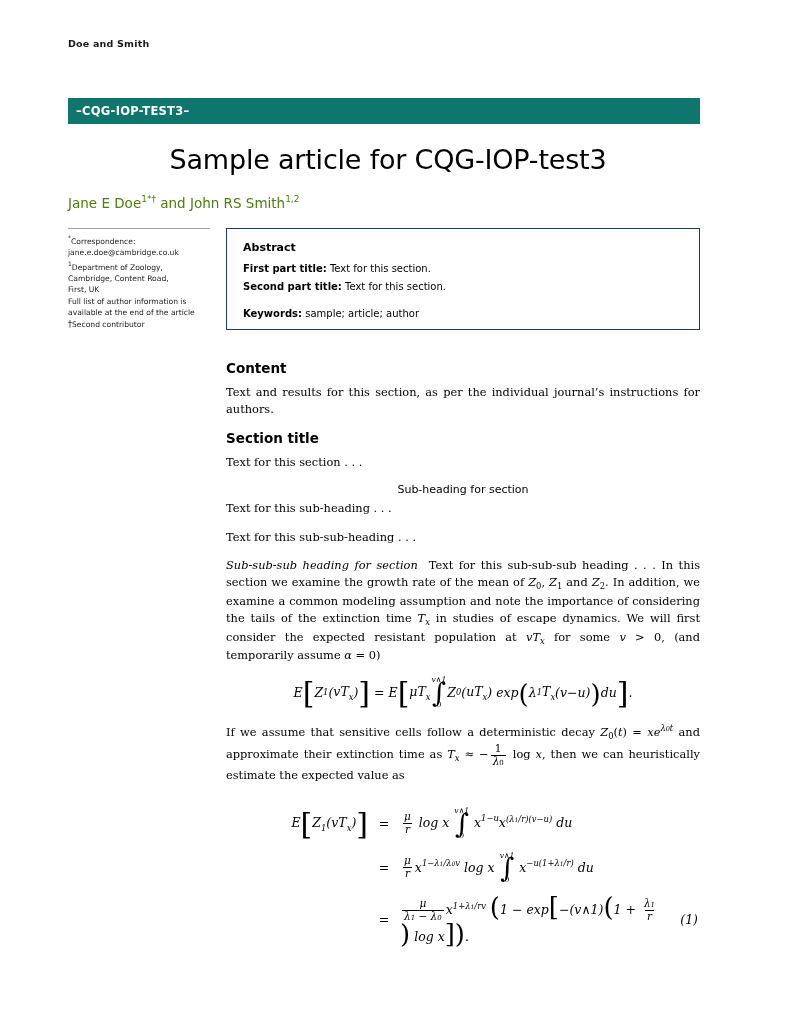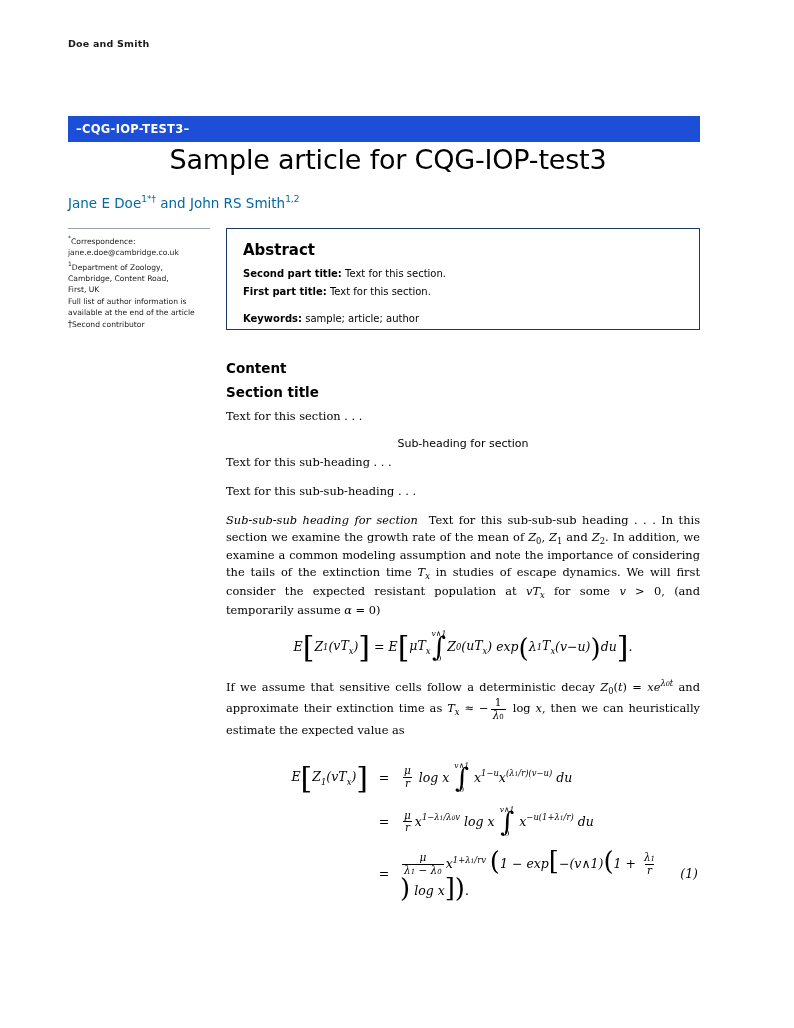--- a/index.html
+++ b/index.html
@@ -31,24 +31,24 @@
     font-size: 9.5px;
     font-weight: bold;
     color: #1a1a1a;
     letter-spacing: 0.2px;
   }
 
   
   .journal-bar {
     position: absolute;
     left: 68px;
-    top: 116px;
+    top: 98px;
     width: 632px;
     height: 26px;
-    background: #1d4ed8;
+    background: #0f766e;
   }
   .journal-bar-text {
     position: absolute;
     left: 8px;
     top: 6px;
     color: #ffffff;
     font-family: "DejaVu Sans", sans-serif;
     font-size: 11.5px;
     font-weight: bold;
     letter-spacing: 0.3px;
@@ -69,21 +69,21 @@
   }
 
   
   .authors {
     position: absolute;
     left: 68px;
     top: 194px;
     width: 640px;
     font-family: "DejaVu Sans", sans-serif;
     font-size: 13.5px;
-    color: #0369a1;
+    color: #4d7c0f;
   }
   .authors sup {
     font-size: 9px;
     vertical-align: super;
   }
 
   
   .corr {
     position: absolute;
     left: 68px;
@@ -111,21 +111,21 @@
     width: 474px;
     height: 102px;
     border: 1px solid #1b3a63;
     box-sizing: border-box;
   }
   .abstract-inner {
     padding: 12px 16px 0 16px;
     font-family: "DejaVu Sans", sans-serif;
   }
   .abstract-title {
-    font-size: 15px;
+    font-size: 11px;
     font-weight: bold;
     margin-bottom: 9px;
   }
   .abstract-line {
     font-size: 10px;
     margin-bottom: 7px;
   }
   .abstract-line b { font-weight: bold; }
   .abstract-kw {
     font-size: 10px;
@@ -274,29 +274,30 @@
     <div>Cambridge, Content Road,</div>
     <div>First, UK</div>
     <div>Full list of author information is</div>
     <div>available at the end of the article</div>
     <div><span class="dagger">†</span><span>Second contributor</span></div>
   </div>
 
   <div class="abstract-box">
     <div class="abstract-inner">
       <div class="abstract-title">Abstract</div>
+      <div class="abstract-line"><b>First part title:</b> <span>Text for this section.</span></div>
       <div class="abstract-line"><b>Second part title:</b> <span>Text for this section.</span></div>
-      <div class="abstract-line"><b>First part title:</b> <span>Text for this section.</span></div>
       <div class="abstract-kw"><b>Keywords:</b> <span>sample; article; author</span></div>
     </div>
   </div>
 
   <div class="body-col">
 
     <h2 class="sec">Content</h2>
+    <p class="para">Text and results for this section, as per the individual journal’s instructions for authors.</p>
 
     <h2 class="sec gap-l">Section title</h2>
     <p class="para">Text for this section . . .</p>
 
     <h3 class="subsec gap-m">Sub-heading for section</h3>
     <p class="para">Text for this sub-heading . . .</p>
 
     <p class="para">Text for this sub-sub-heading . . .</p>
 
     <p class="para gap-m"><span class="runin-head">Sub-sub-sub heading for section</span>&nbsp;&nbsp;Text for this sub-sub-sub heading . . . In this section we examine the growth rate of the mean of <i>Z</i><span class="sub rom">0</span>, <i>Z</i><span class="sub rom">1</span> and <i>Z</i><span class="sub rom">2</span>. In addition, we examine a common modeling assumption and note the importance of considering the tails of the extinction time <i>T<span class="sub">x</span></i> in studies of escape dynamics. We will first consider the expected resistant population at <i>vT<span class="sub">x</span></i> for some <i>v &gt;</i> 0, (and temporarily assume <i>α</i> = 0)</p>

